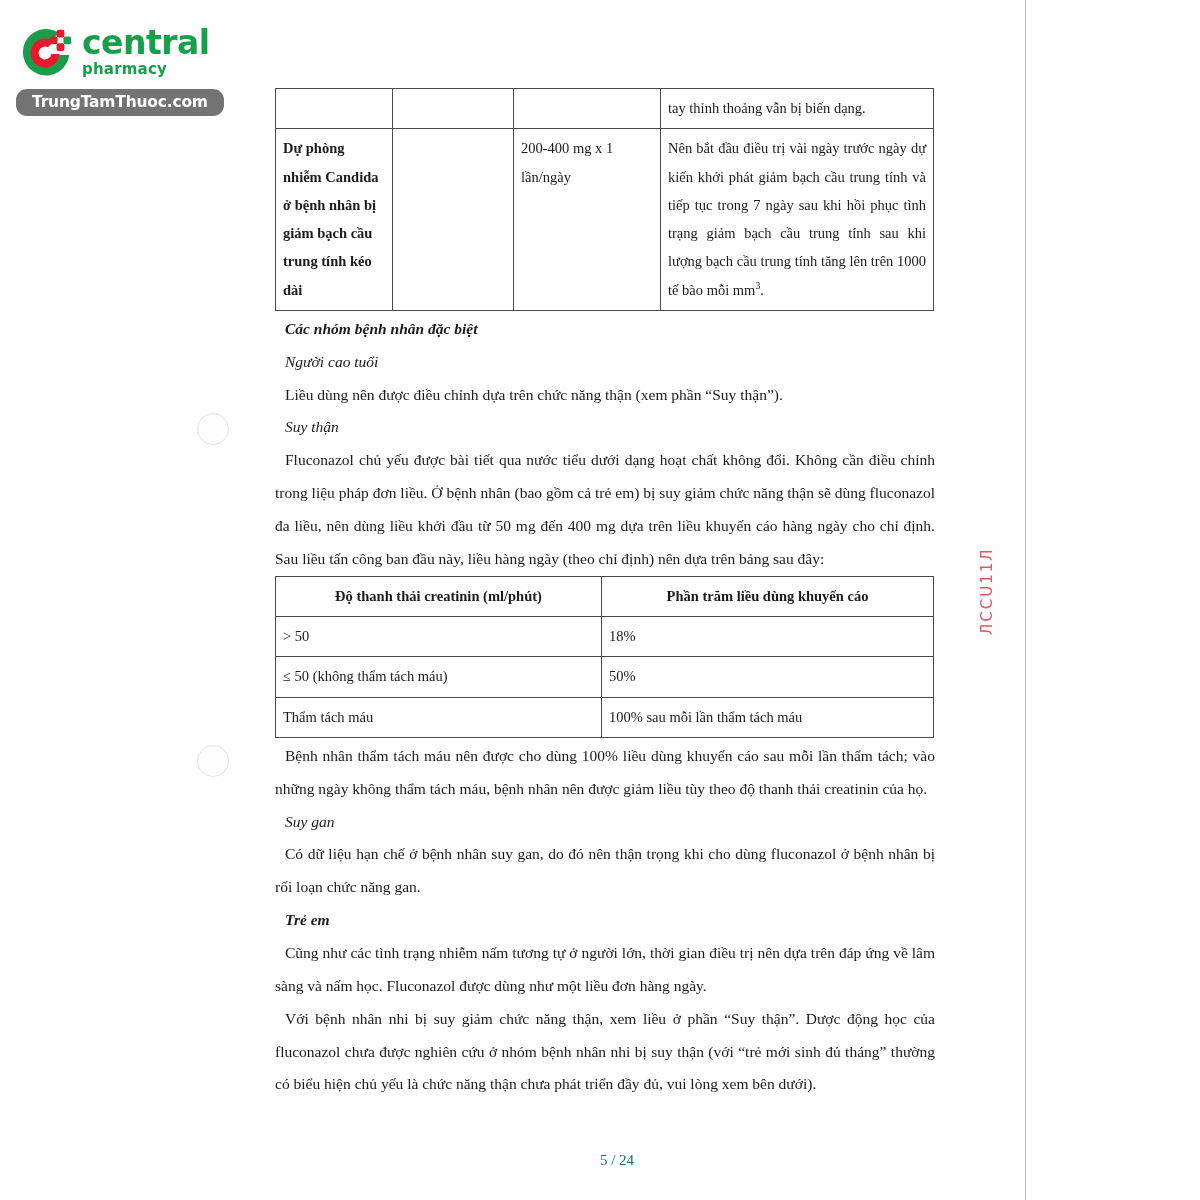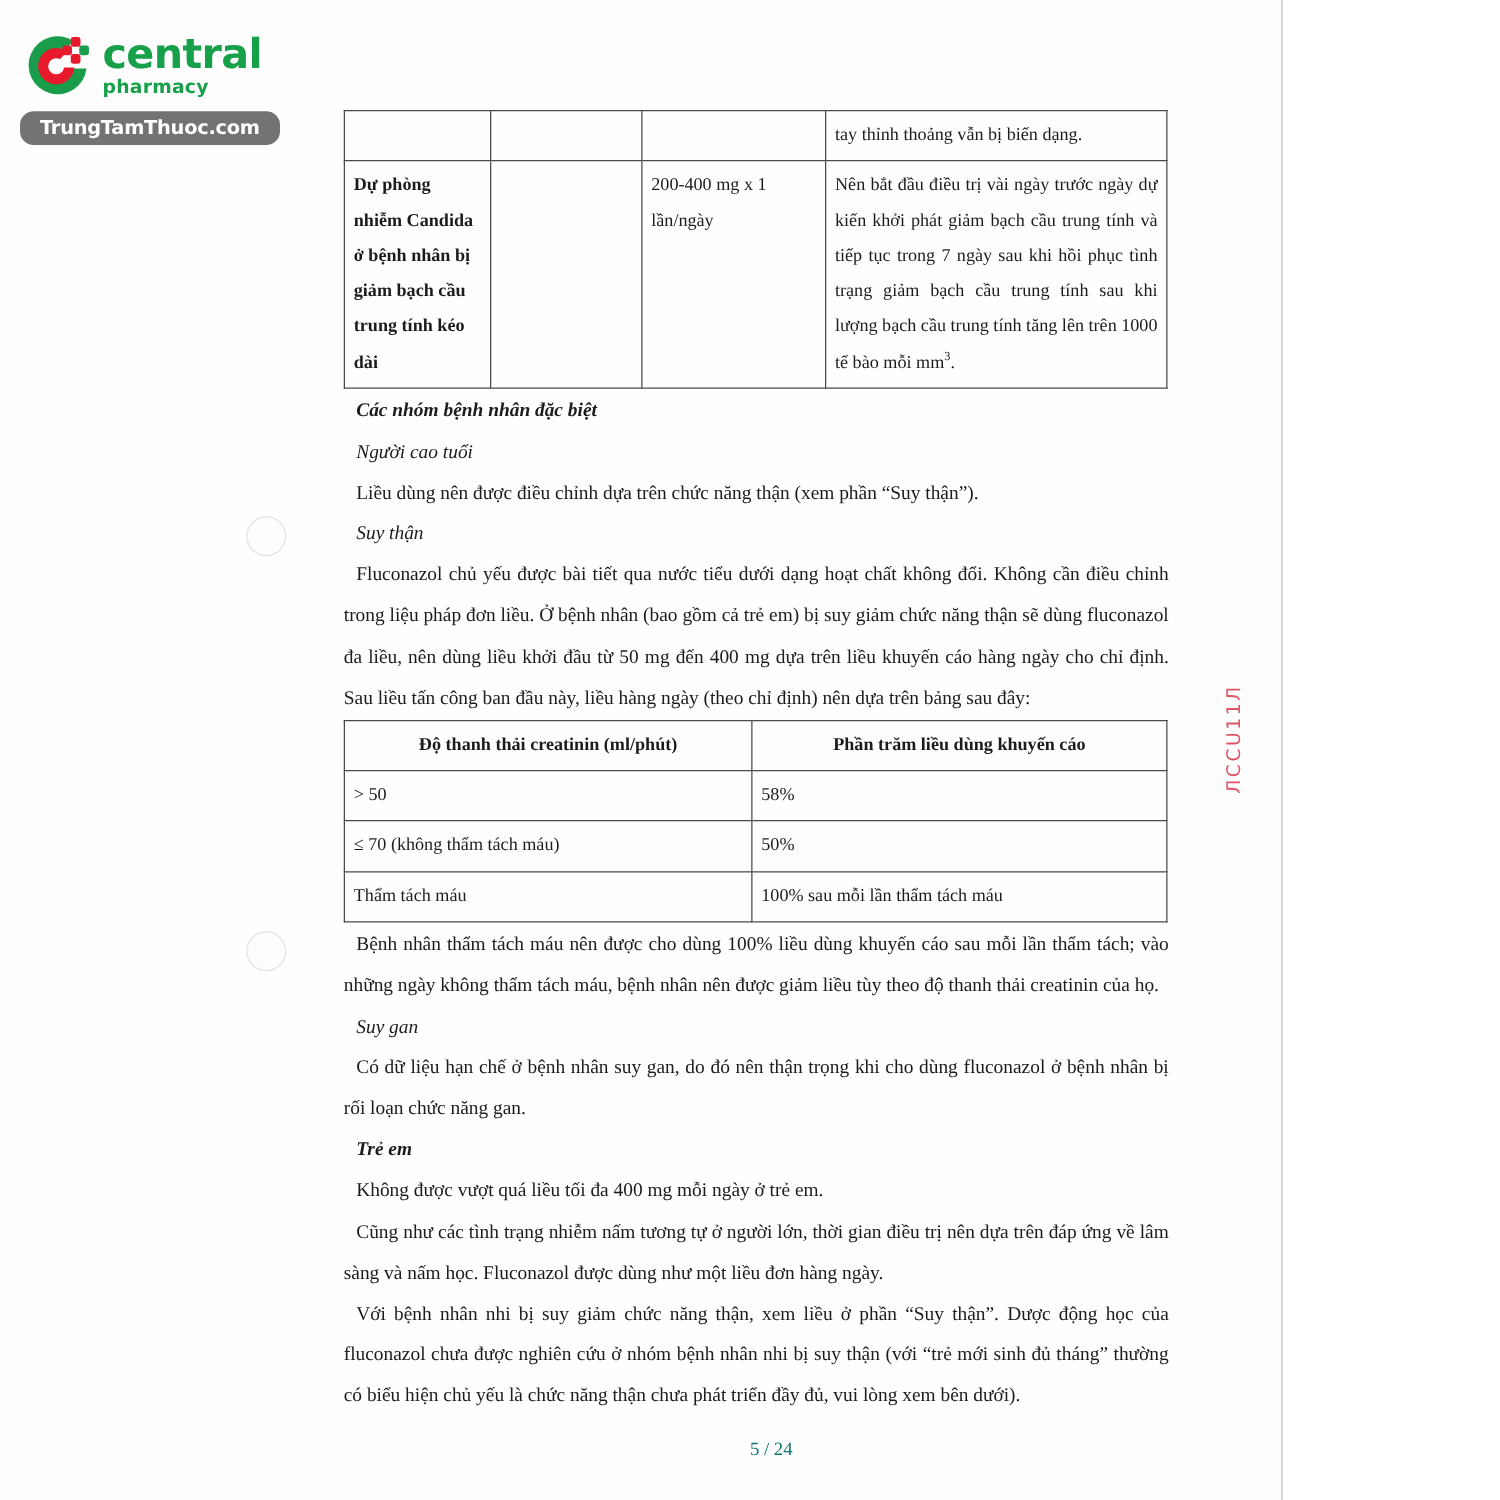--- a/index.html
+++ b/index.html
@@ -222,37 +222,36 @@
       </colgroup>
     <thead>
       <tr>
         <th>Độ thanh thải creatinin (ml/phút)</th>
         <th>Phần trăm liều dùng khuyến cáo</th>
       </tr>
     </thead>
     <tbody>
       <tr>
         <td>&gt; 50</td>
-        <td>58%</td>
-      </tr>
-      <tr>
-        <td>≤ 70 (không thẩm tách máu)</td>
+        <td>18%</td>
+      </tr>
+      <tr>
+        <td>≤ 50 (không thẩm tách máu)</td>
         <td>50%</td>
       </tr>
       <tr>
         <td>Thẩm tách máu</td>
         <td>100% sau mỗi lần thẩm tách máu</td>
       </tr>
     </tbody>
   </table>
 
   <div class="block">
     <p class="para indent">Bệnh nhân thẩm tách máu nên được cho dùng 100% liều dùng khuyến cáo sau mỗi lần thẩm tách; vào những ngày không thẩm tách máu, bệnh nhân nên được giảm liều tùy theo độ thanh thải creatinin của họ.</p>
     <p class="head-it thin">Suy gan</p>
     <p class="para indent">Có dữ liệu hạn chế ở bệnh nhân suy gan, do đó nên thận trọng khi cho dùng fluconazol ở bệnh nhân bị rối loạn chức năng gan.</p>
     <p class="head-it">Trẻ em</p>
-    <p class="para indent">Không được vượt quá liều tối đa 400 mg mỗi ngày ở trẻ em.</p>
     <p class="para indent">Cũng như các tình trạng nhiễm nấm tương tự ở người lớn, thời gian điều trị nên dựa trên đáp ứng về lâm sàng và nấm học. Fluconazol được dùng như một liều đơn hàng ngày.</p>
     <p class="para indent">Với bệnh nhân nhi bị suy giảm chức năng thận, xem liều ở phần “Suy thận”. Dược động học của fluconazol chưa được nghiên cứu ở nhóm bệnh nhân nhi bị suy thận (với “trẻ mới sinh đủ tháng” thường có biểu hiện chủ yếu là chức năng thận chưa phát triển đầy đủ, vui lòng xem bên dưới).</p>
   </div>
 </div>
 
 <div class="pagenum">5 / 24</div>
 
 </body></html>

